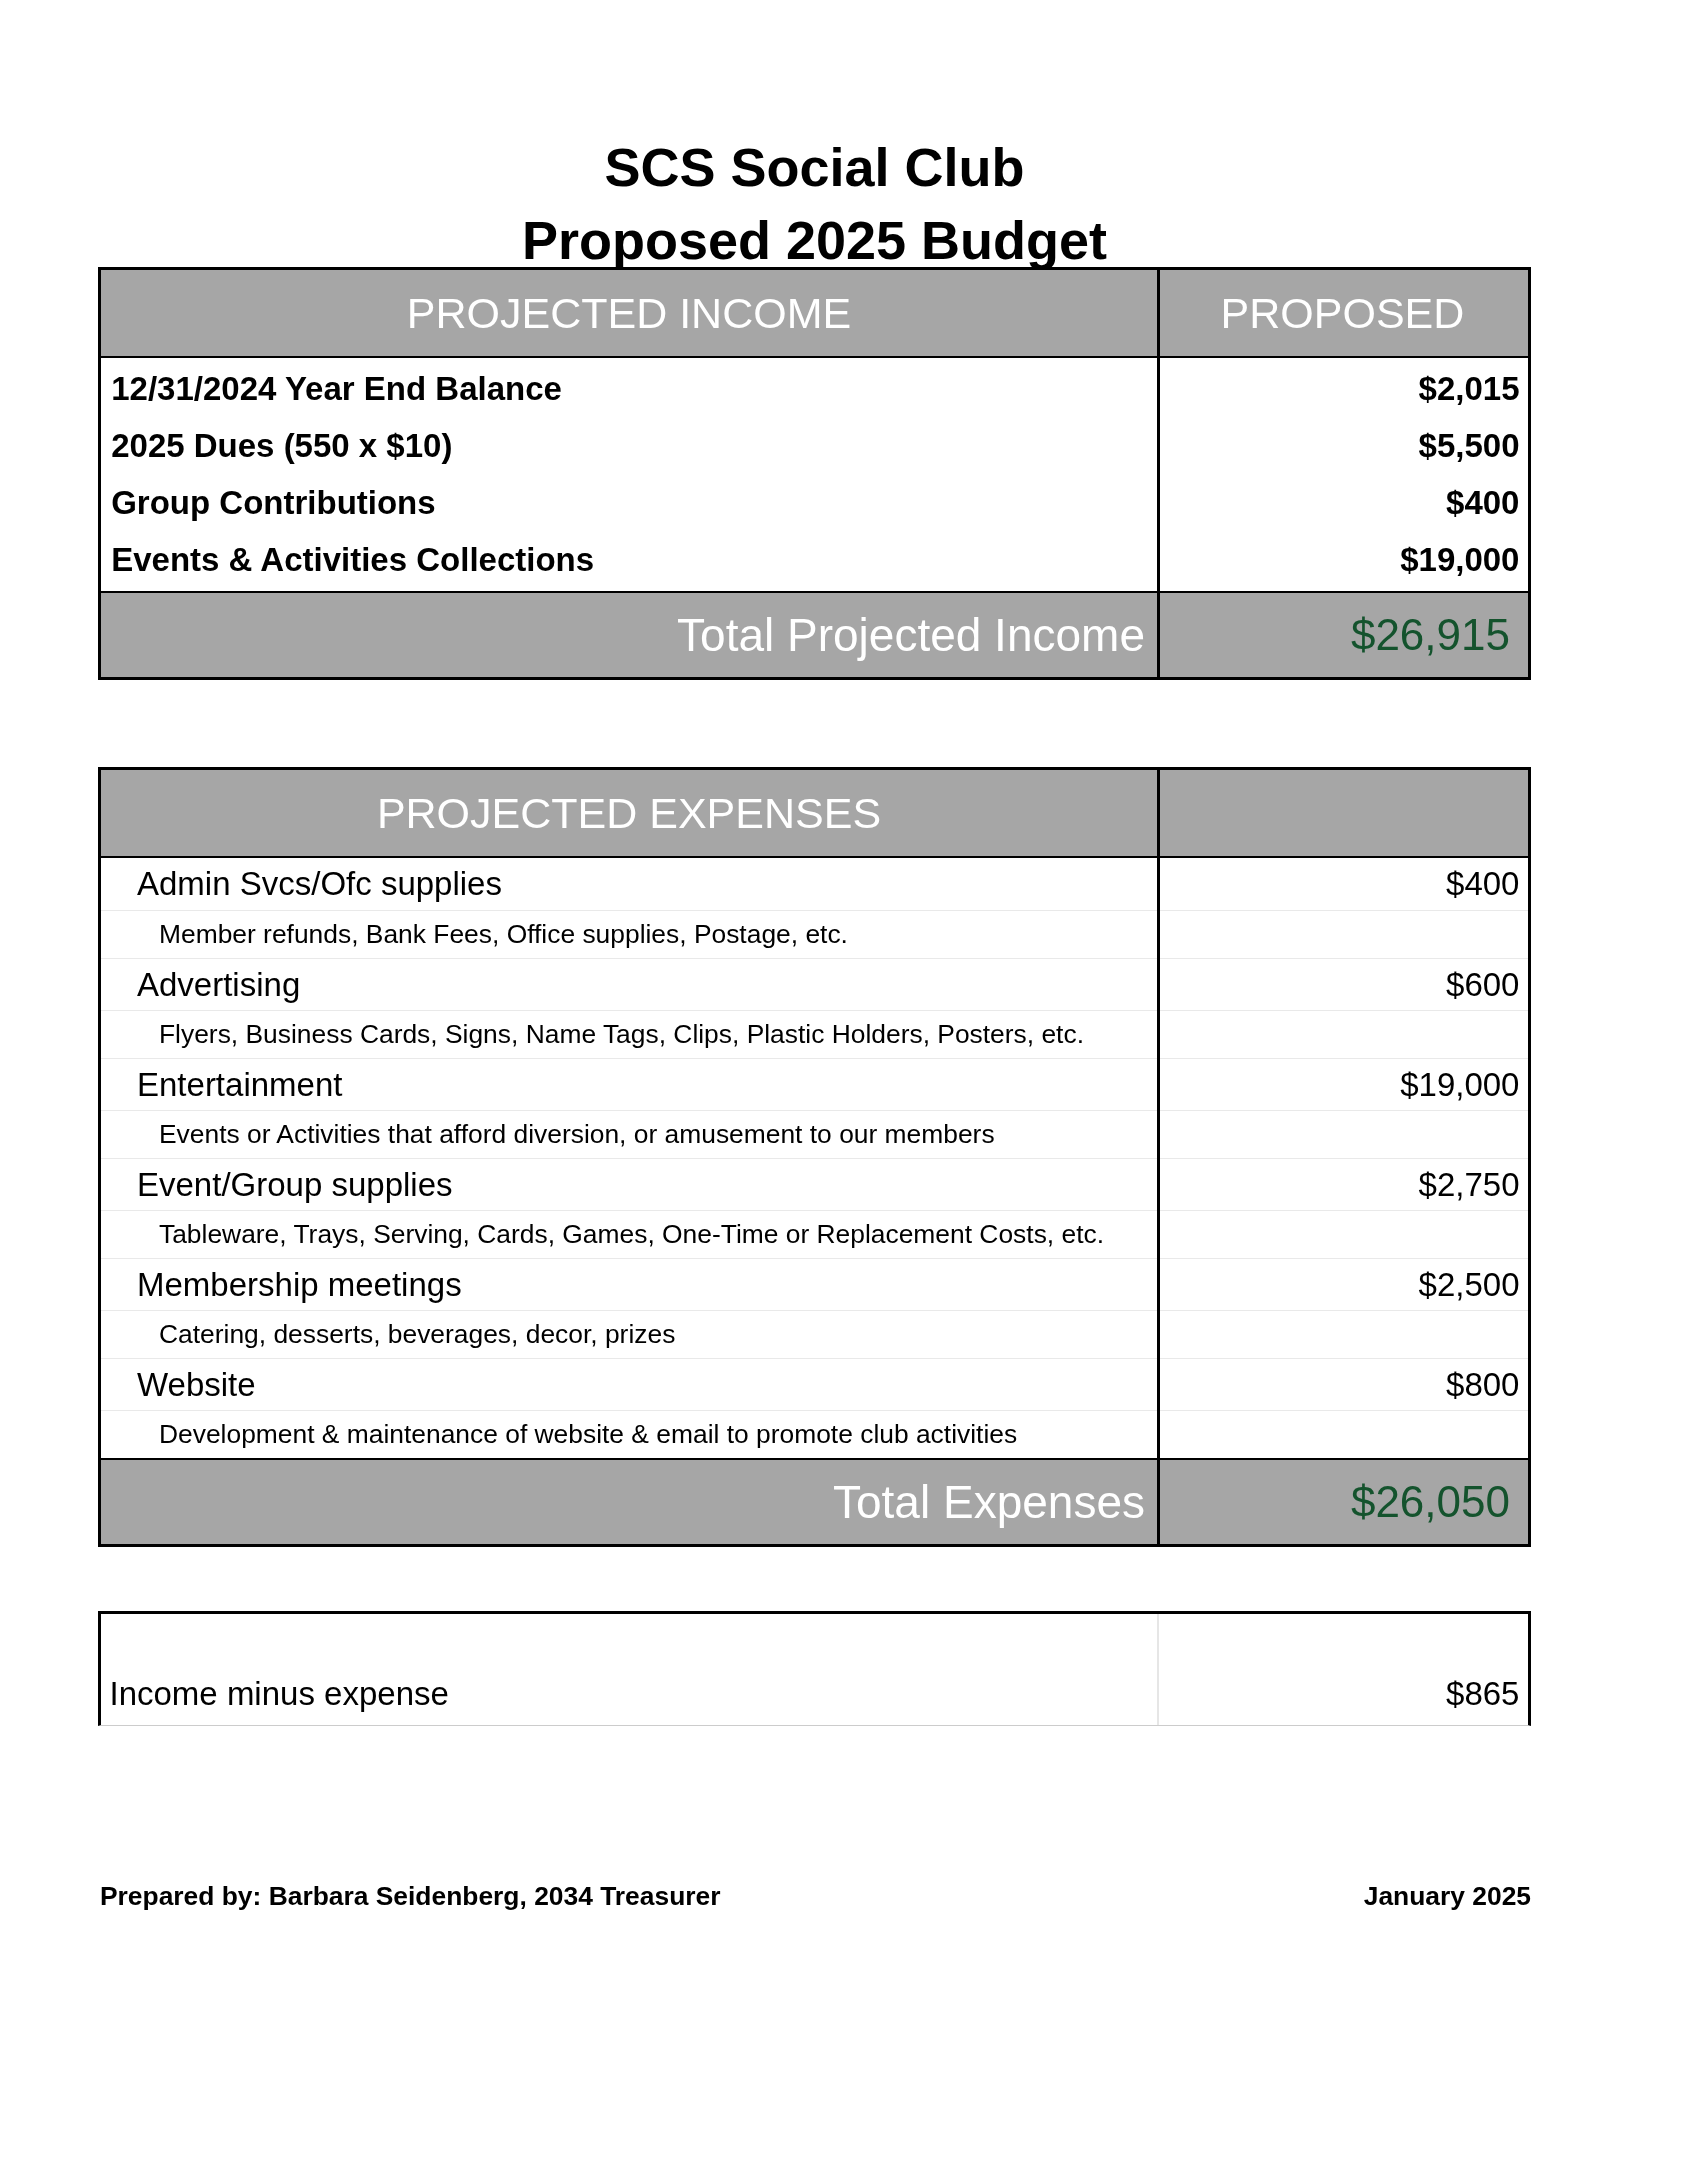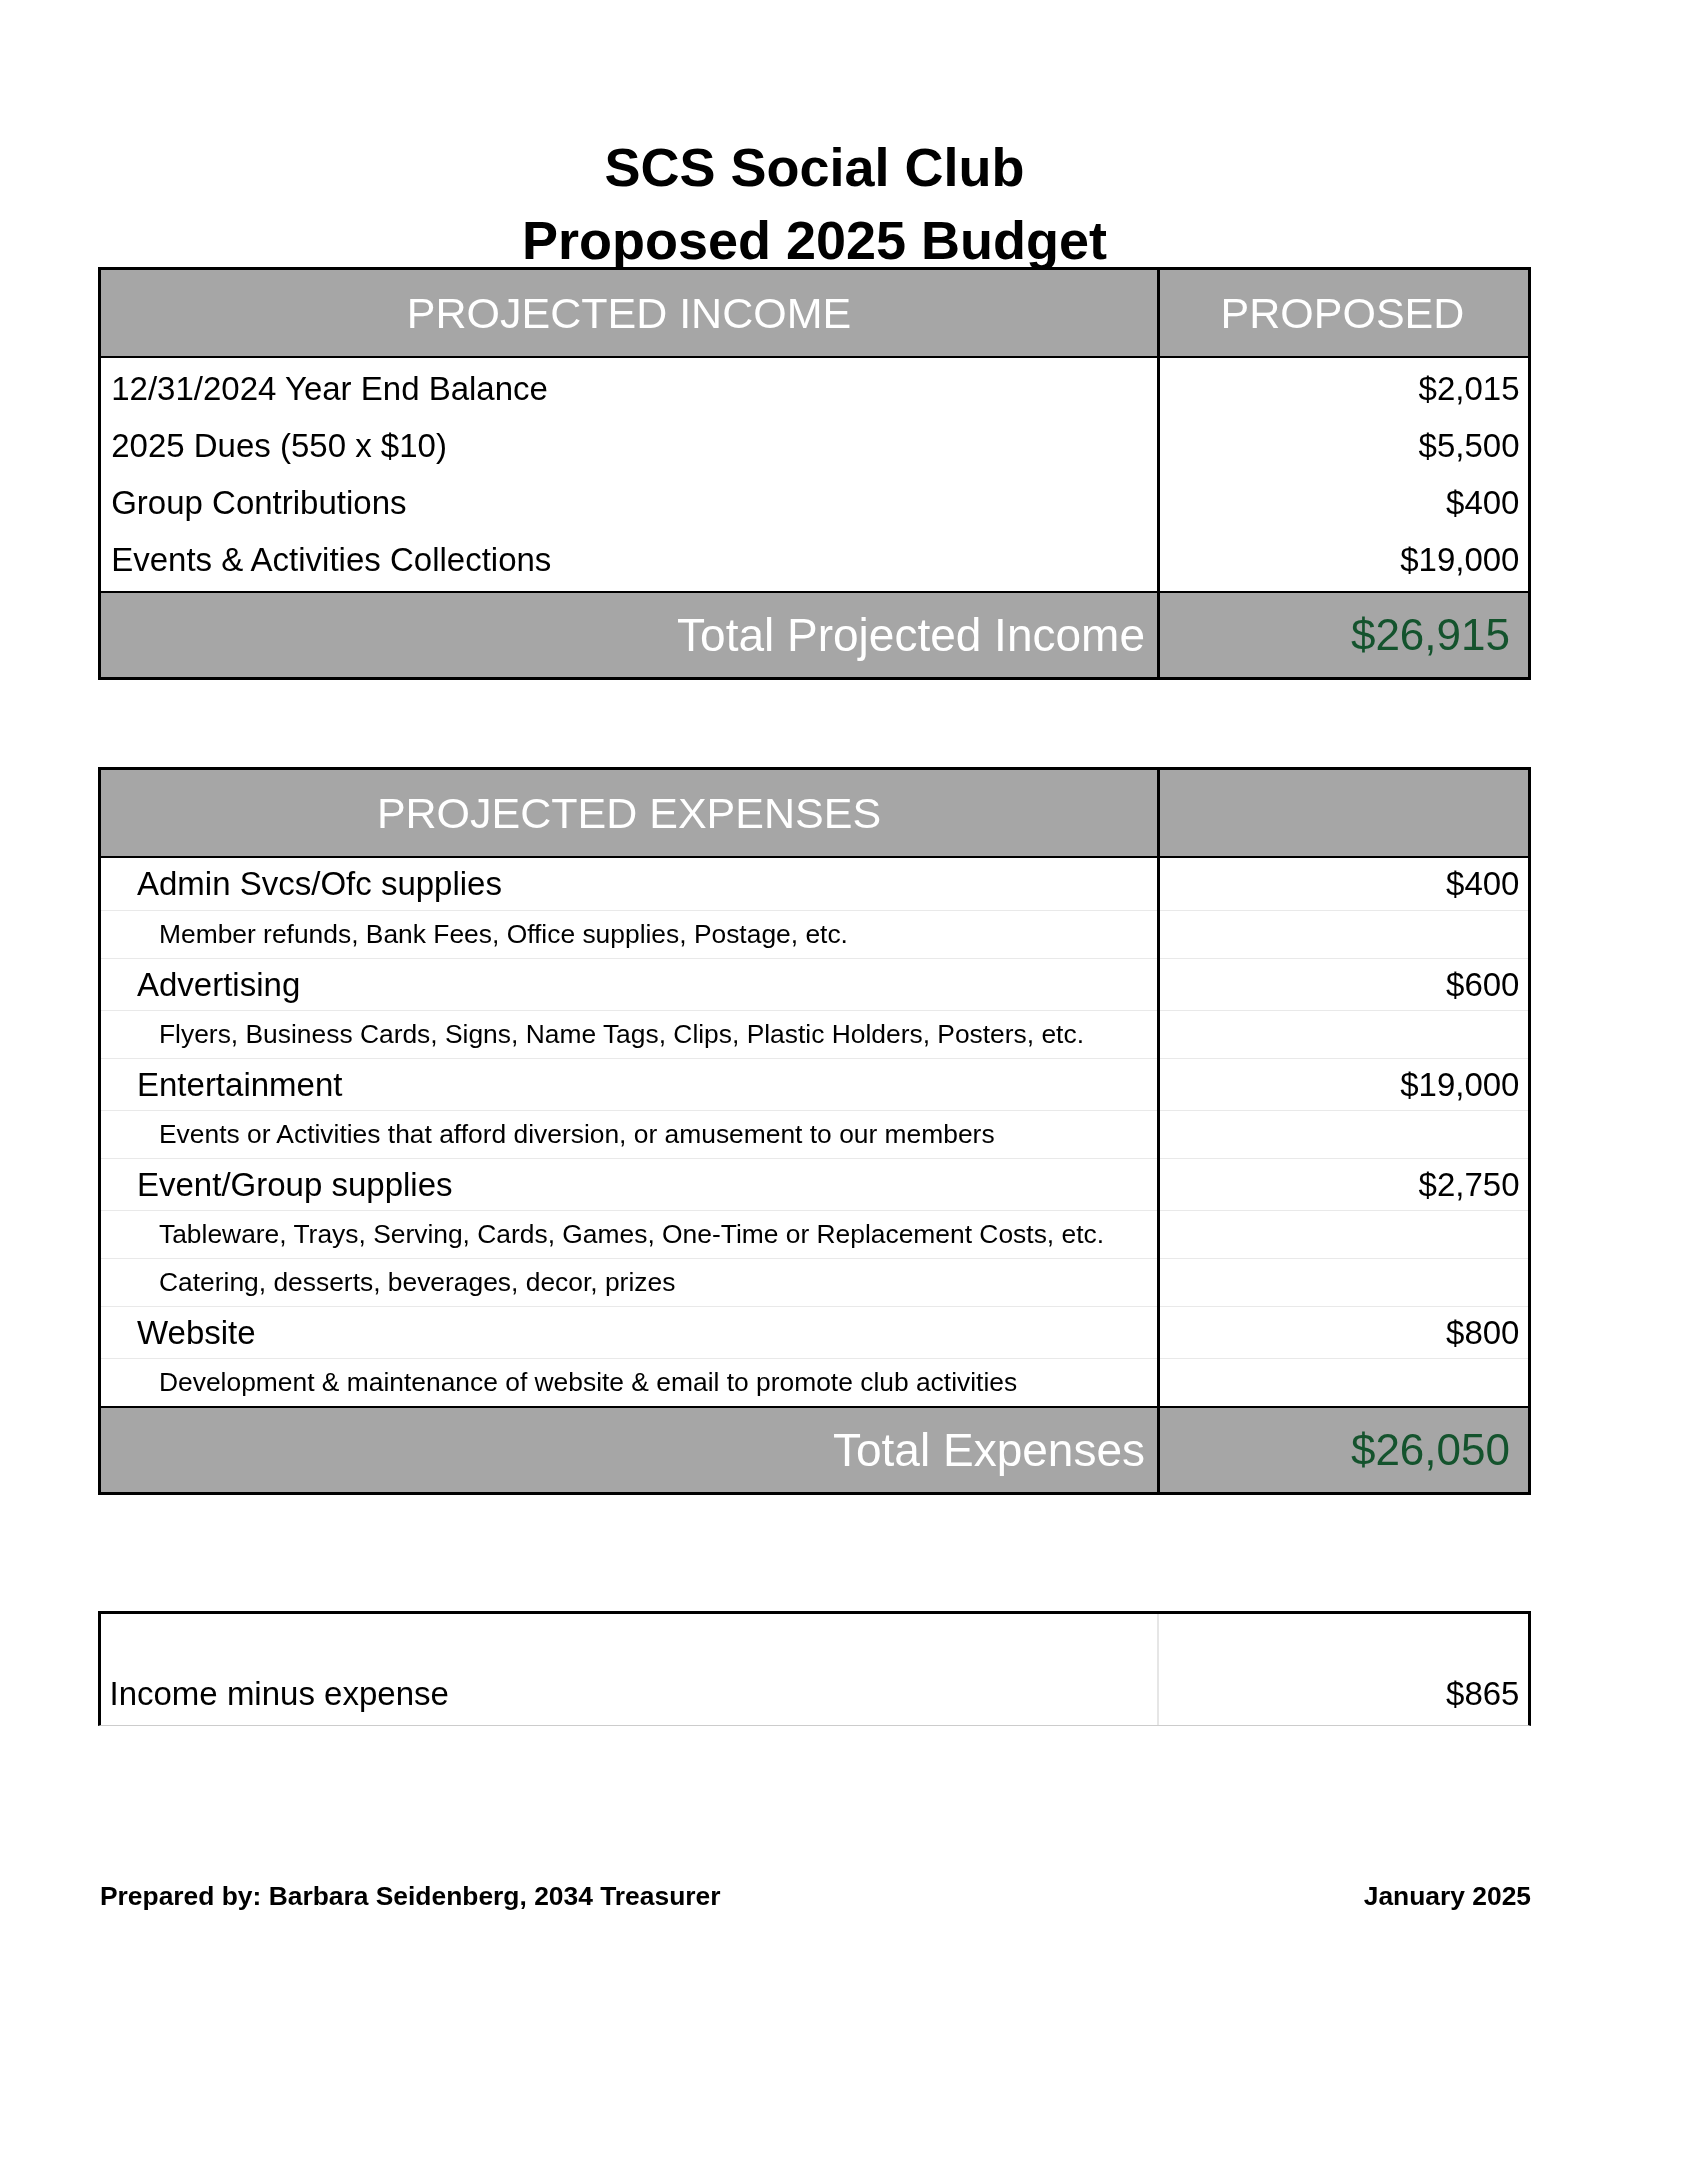--- a/index.html
+++ b/index.html
@@ -56,21 +56,21 @@
     background: #a6a6a6;
     color: #ffffff;
     font-size: 43px;
     border-bottom: 2.6px solid #000000;
     text-align: right;
   }
   .t-head .cell-l { justify-content: center; }
   .t-head .cell-r { justify-content: center; }
 
   
-  .income-row { height: 57px; font-size: 33px; }
+  .income-row { height: 57px; font-size: 33px; font-weight: bold; }
   .income-row .cell-l { padding-left: 10.2px; }
   .income-row .cell-r { padding-right: 8.5px; }
   .income-body { padding: 2.6px 0; }
 
   
   .t-total {
     height: 86px;
     background: #a6a6a6;
     border-top: 2.6px solid #000000;
   }
@@ -195,20 +195,24 @@
 
       <div class="t-row exp-main exp-sep">
         <div class="cell-l">Event/Group supplies</div>
         <div class="cell-r">$2,750</div>
       </div>
       <div class="t-row exp-desc exp-sep">
         <div class="cell-l">Tableware, Trays, Serving, Cards, Games, One-Time or Replacement Costs, etc.</div>
         <div class="cell-r"></div>
       </div>
 
+      <div class="t-row exp-main exp-sep">
+        <div class="cell-l">Membership meetings</div>
+        <div class="cell-r">$2,500</div>
+      </div>
       <div class="t-row exp-desc exp-sep">
         <div class="cell-l">Catering, desserts, beverages, decor, prizes</div>
         <div class="cell-r"></div>
       </div>
 
       <div class="t-row exp-main exp-sep">
         <div class="cell-l">Website</div>
         <div class="cell-r">$800</div>
       </div>
       <div class="t-row exp-desc exp-sep">

